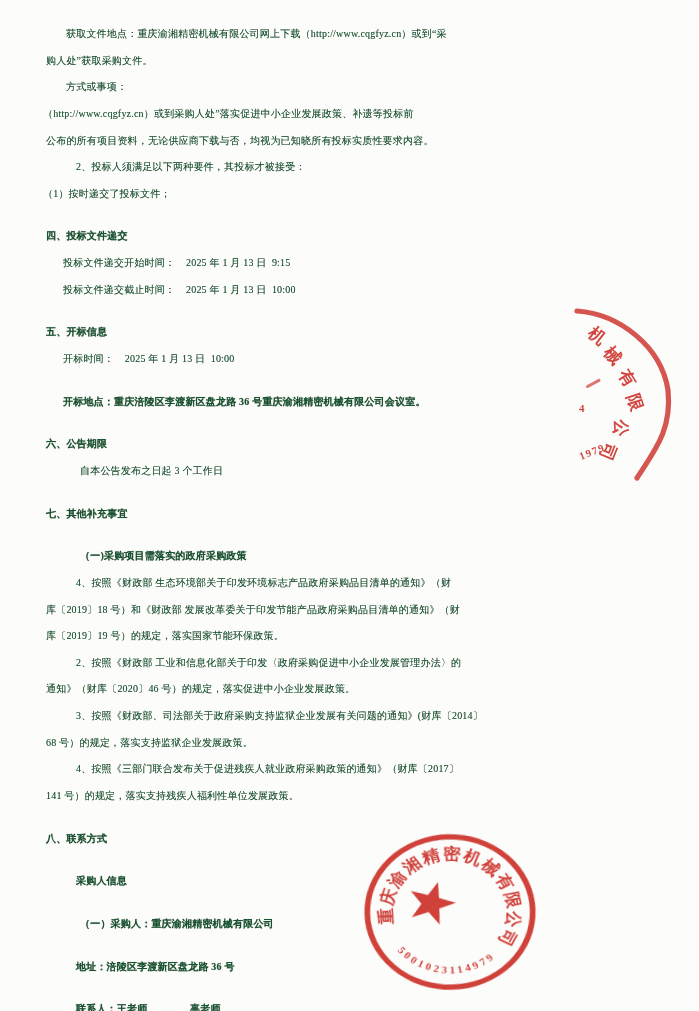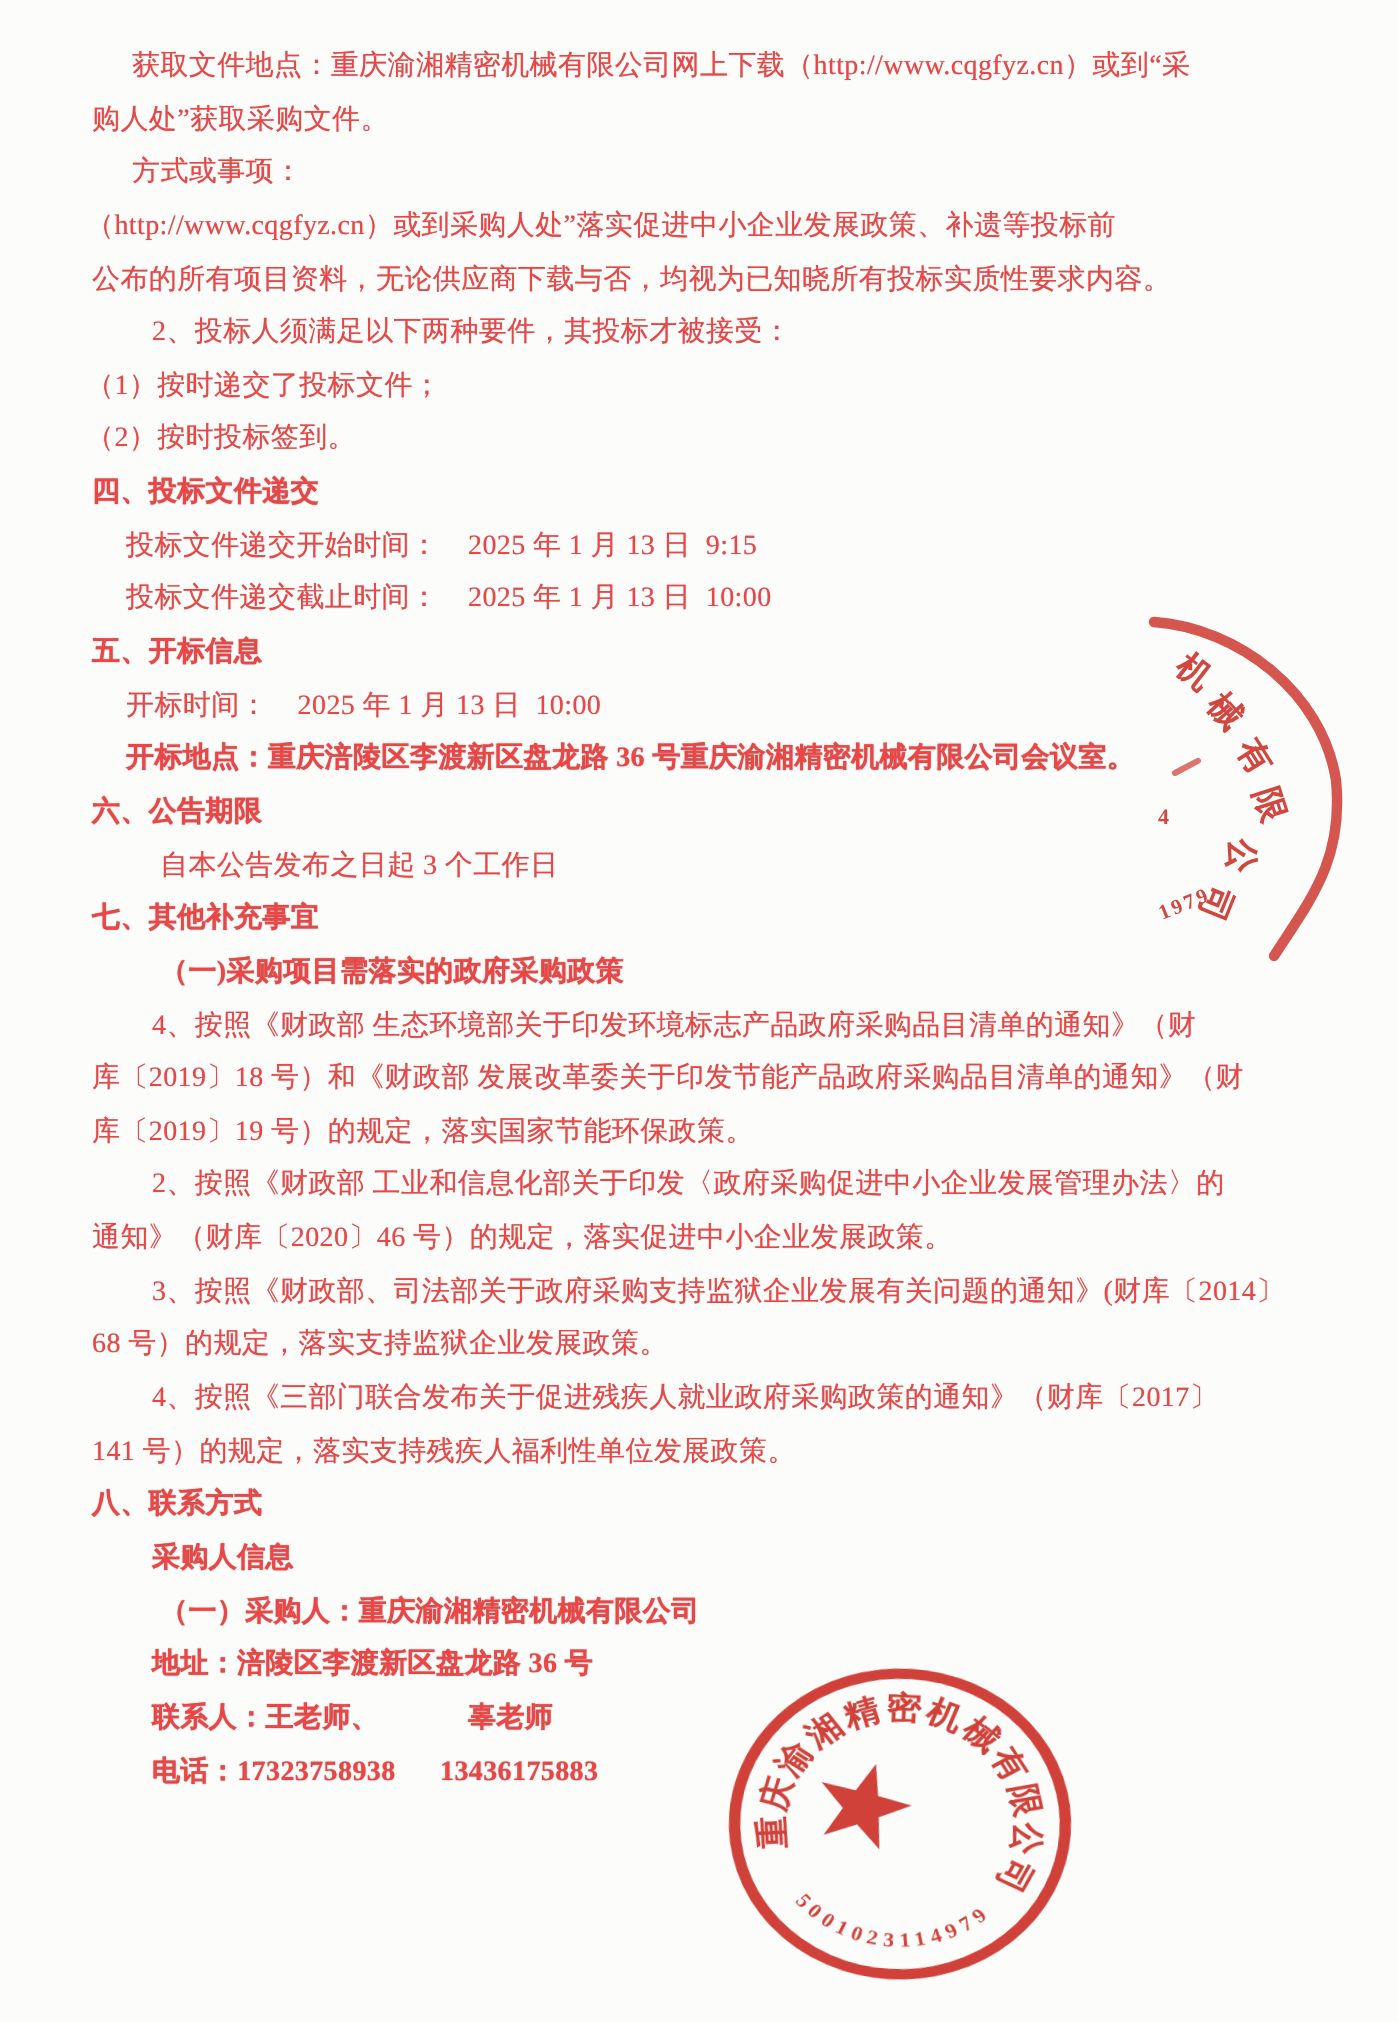--- a/index.html
+++ b/index.html
@@ -10,27 +10,27 @@
     background:#fcfcfb;
     overflow:hidden;
     font-family:"Liberation Serif","DejaVu Serif",serif;
   }
   .doc{
     position:absolute;left:0;top:21px;width:699px;
   }
   .line{
     height:26.65px;line-height:26.65px;
     margin-left:46px;
-    font-size:14px;
-    color:#ef4444;
+    font-size:10px;
+    color:#14532d;
     white-space:pre;
     letter-spacing:0.2px;
     text-shadow:0 0 .5px rgba(30,30,30,.38);
   }
-  .line.b{font-weight:bold;text-shadow:0 0 .7px rgba(20,20,20,.5);}
+  .line.b{font-weight:bold;text-shadow:0 0 .7px rgba(20,20,20,.5);margin-top:16px;}
   .line.o1{margin-left:43px;}
   .line.i1{padding-left:17px;}
   .line.i2{padding-left:20px;}
   .line.i3{padding-left:30px;}
   .line.i4{padding-left:34px;}
   .seal{position:absolute;mix-blend-mode:multiply;pointer-events:none;}
   .seal-main{left:362px;top:832px;width:176px;height:160px;}
   .seal-partial{left:545px;top:290px;width:160px;height:200px;}
   .seal text{font-family:"Liberation Serif","DejaVu Serif",serif;font-weight:bold;}
 </style>
@@ -40,21 +40,20 @@
 <div class="page" style="background: rgb(252, 252, 251);">
 
   <div class="doc">
       <div class="line i2">获取文件地点：重庆渝湘精密机械有限公司网上下载（http://www.cqgfyz.cn）或到“采</div>
       <div class="line">购人处”获取采购文件。</div>
       <div class="line i2">方式或事项：</div>
       <div class="line o1">（http://www.cqgfyz.cn）或到采购人处”落实促进中小企业发展政策、补遗等投标前</div>
       <div class="line">公布的所有项目资料，无论供应商下载与否，均视为已知晓所有投标实质性要求内容。</div>
       <div class="line i3">2、投标人须满足以下两种要件，其投标才被接受：</div>
       <div class="line o1">（1）按时递交了投标文件；</div>
-      <div class="line o1">（2）按时投标签到。</div>
       <div class="line b">四、投标文件递交</div>
       <div class="line i1">投标文件递交开始时间：    2025 年 1 月 13 日  9:15</div>
       <div class="line i1">投标文件递交截止时间：    2025 年 1 月 13 日  10:00</div>
       <div class="line b">五、开标信息</div>
       <div class="line i1">开标时间：    2025 年 1 月 13 日  10:00</div>
       <div class="line b i1">开标地点：重庆涪陵区李渡新区盘龙路 36 号重庆渝湘精密机械有限公司会议室。</div>
       <div class="line b">六、公告期限</div>
       <div class="line i4">自本公告发布之日起 3 个工作日</div>
       <div class="line b">七、其他补充事宜</div>
       <div class="line b i4">（一)采购项目需落实的政府采购政策</div>

